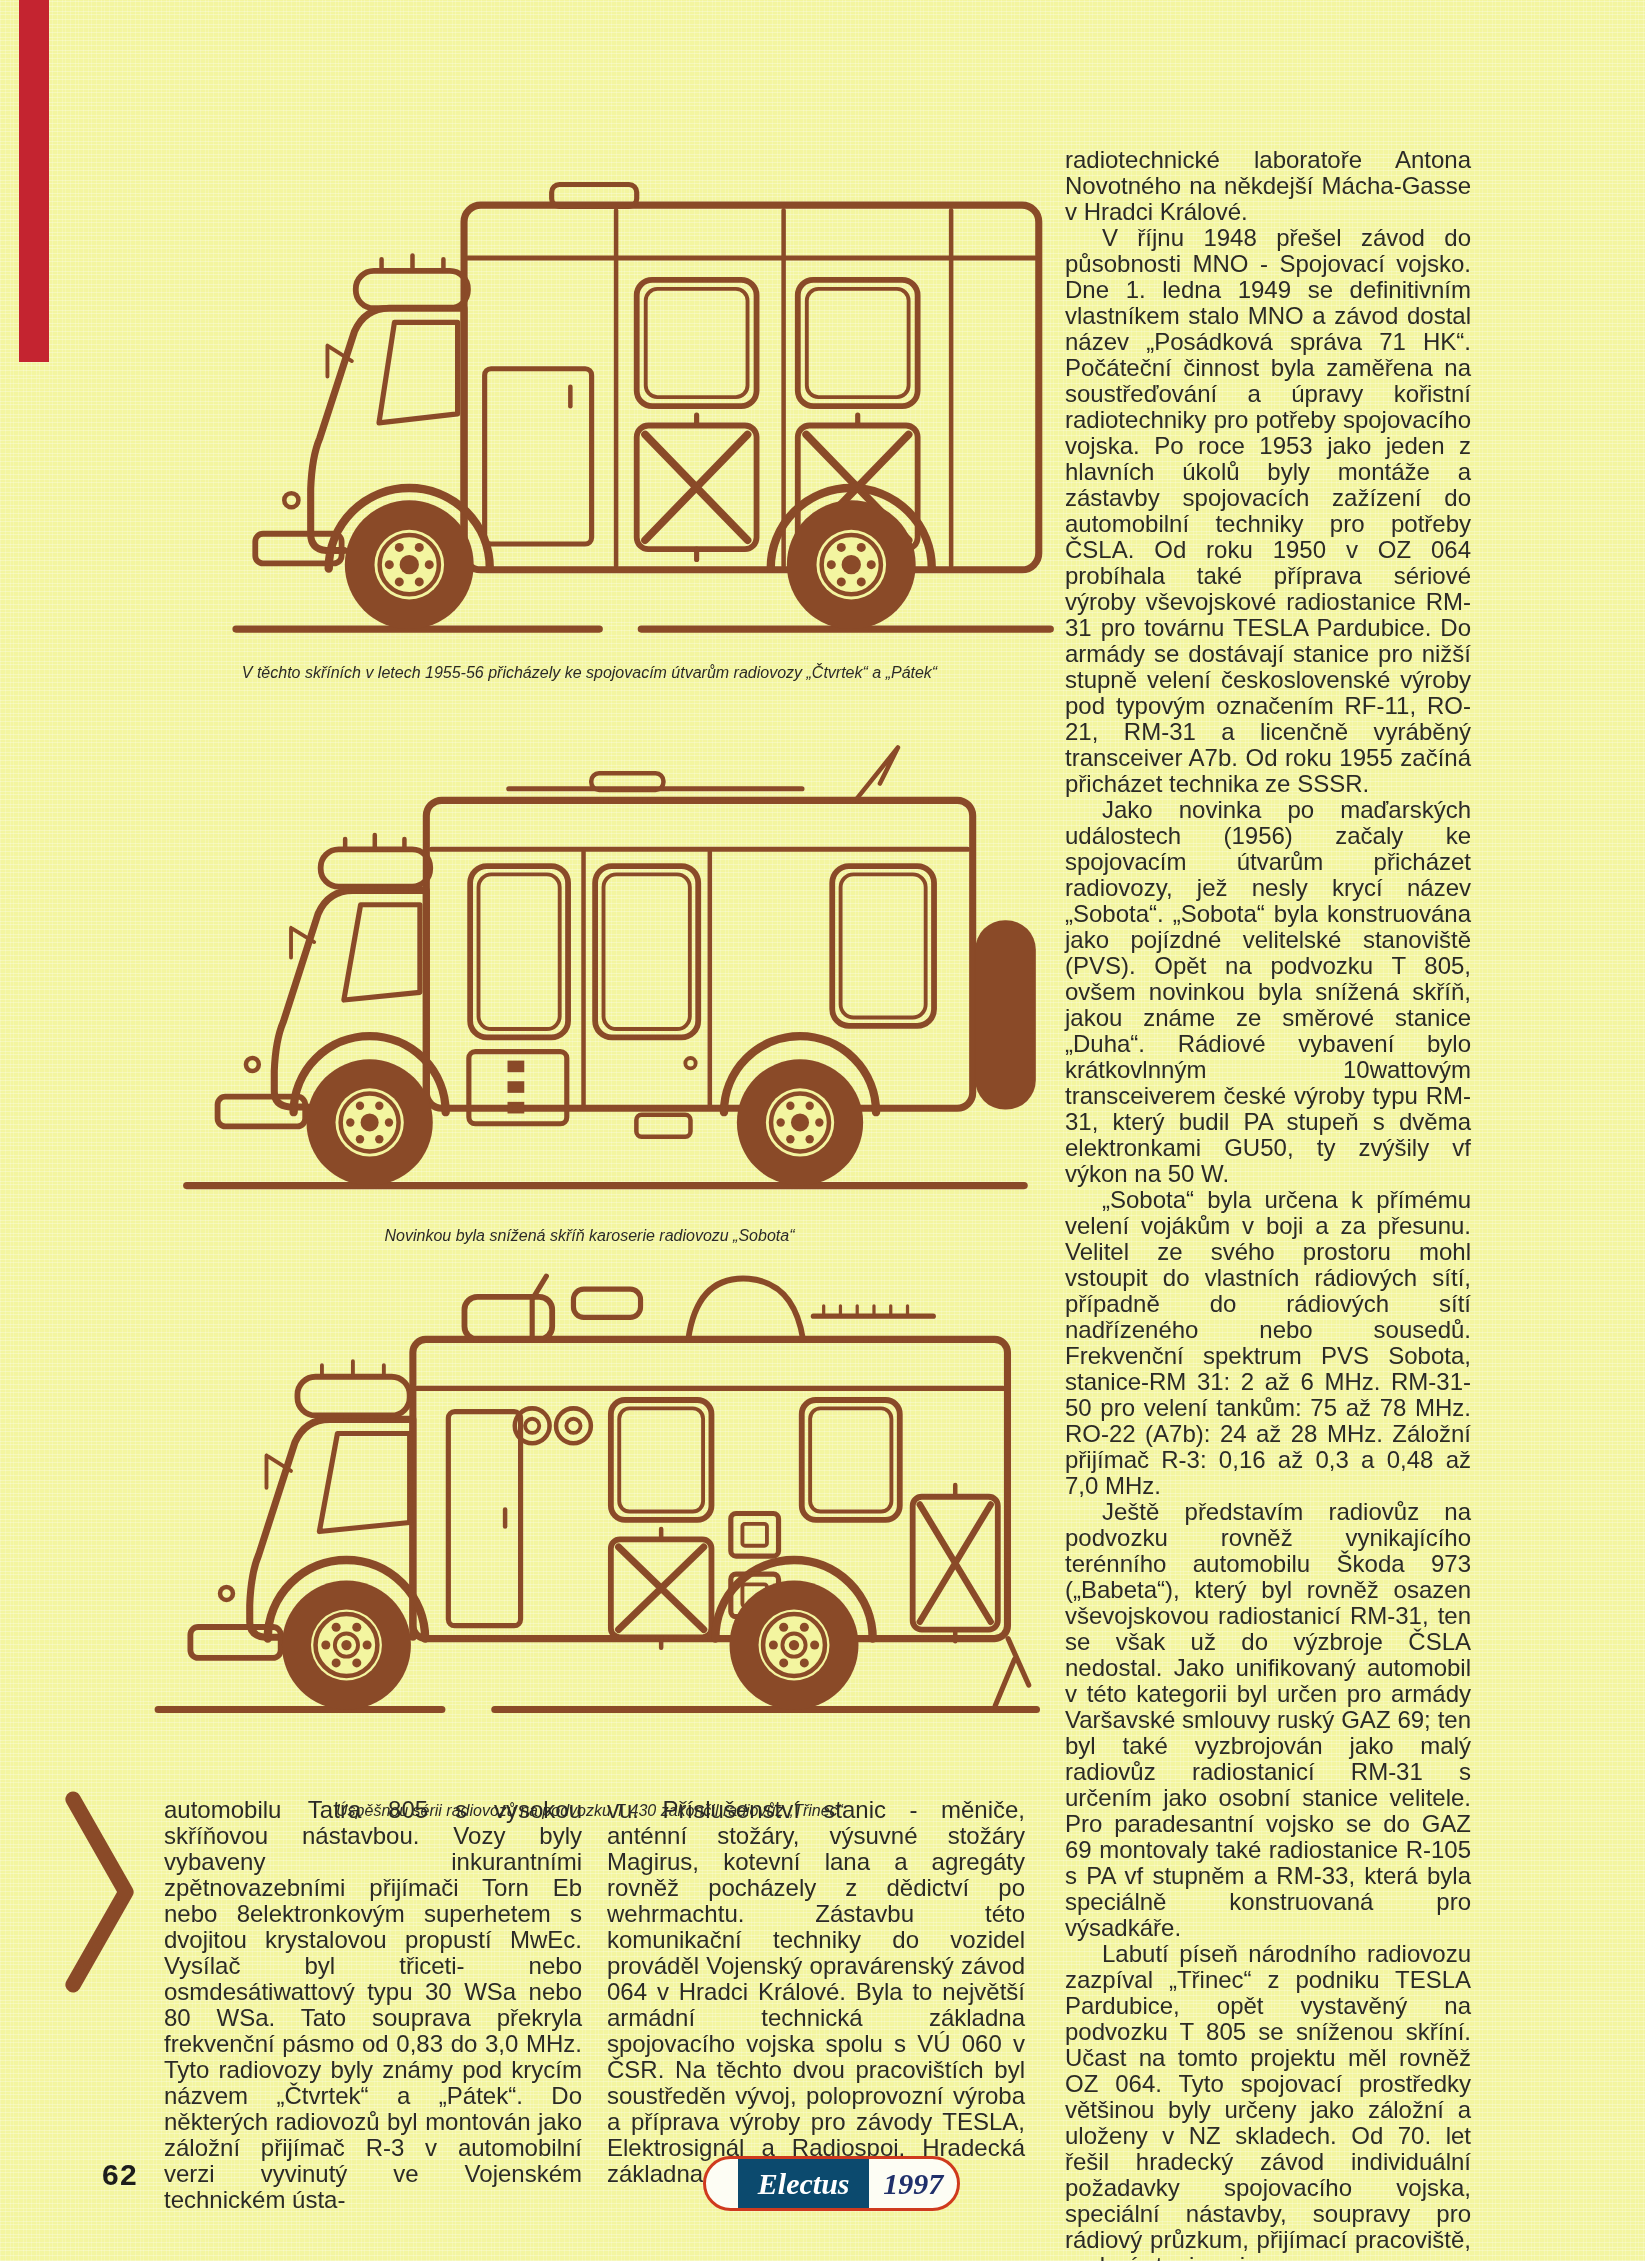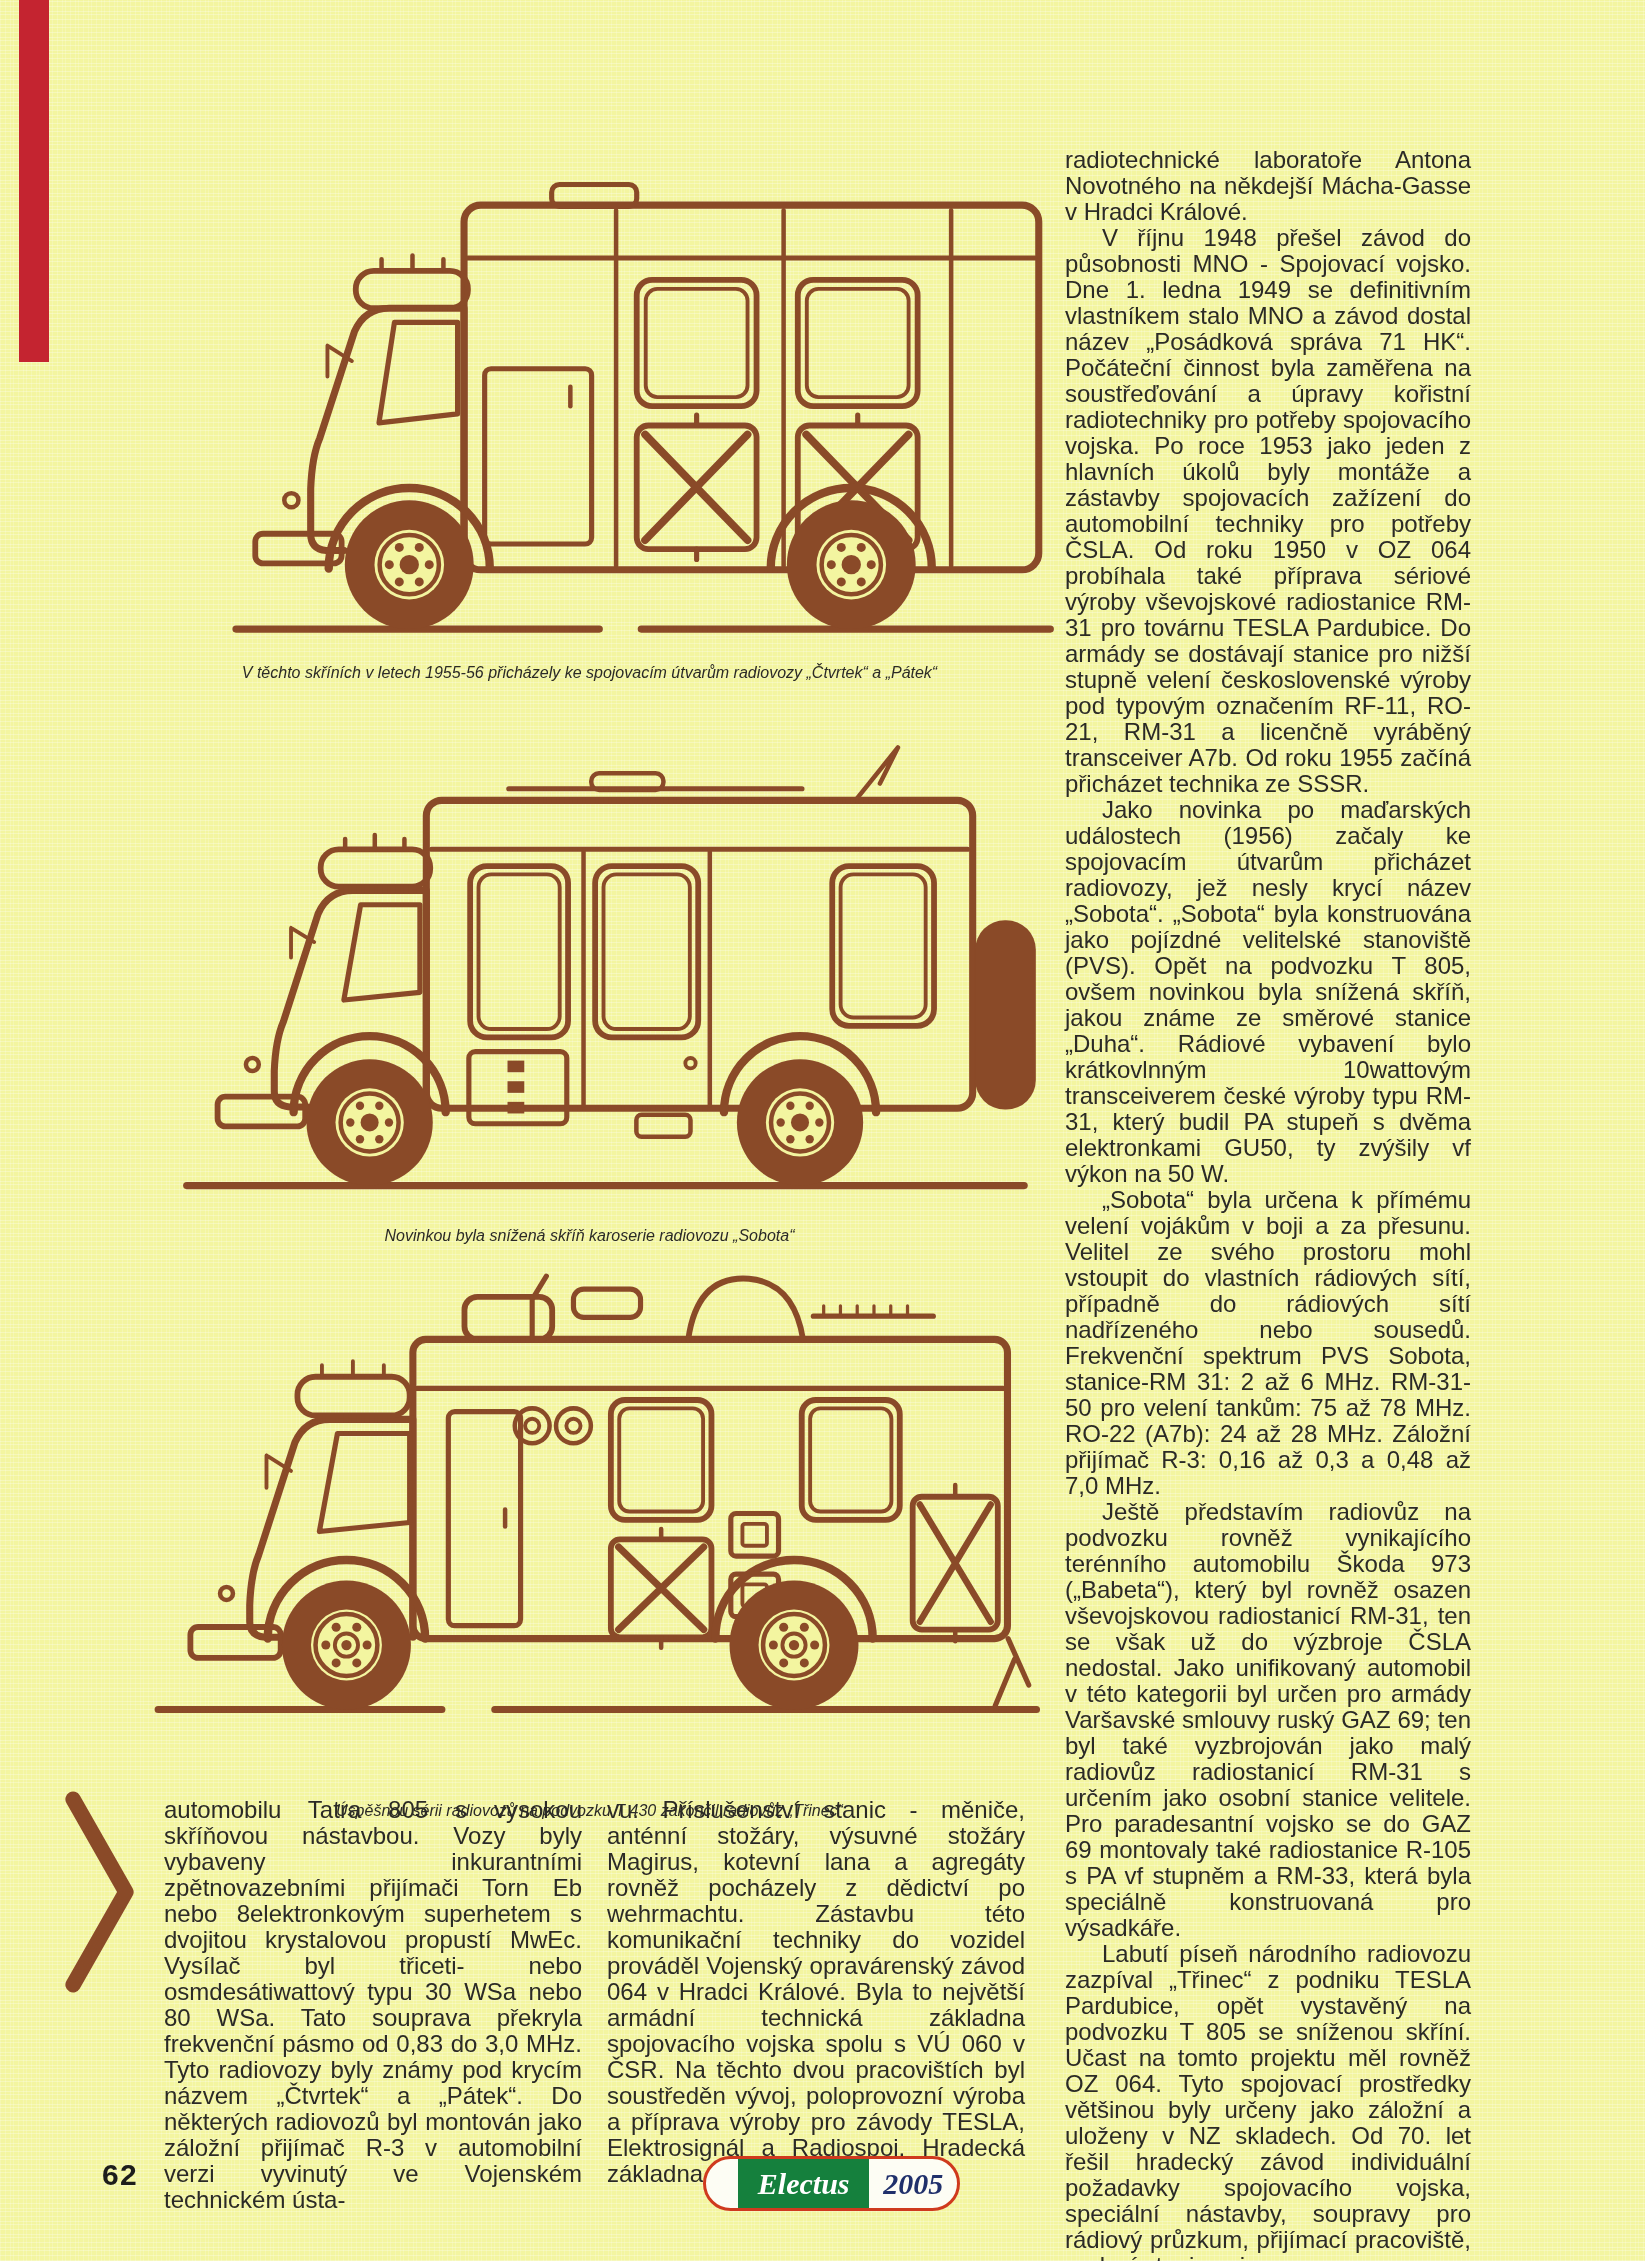--- a/index.html
+++ b/index.html
@@ -46,21 +46,21 @@
   .colR p.noindent{text-indent:0;}
 
   .page-number{position:absolute;left:102px;top:2158px;font-size:30px;font-weight:bold;color:#1d1d1b;letter-spacing:1.3px;}
 
   .logo{
     position:absolute;left:703px;top:2156px;width:257px;height:55px;
     display:flex;border:3.2px solid #cf3a1e;border-radius:31px;overflow:hidden;
     background:#fdfdf4;box-sizing:border-box;
   }
   .logo-name{
-    flex:1.5;background:#15803d;color:#ffffff;
+    flex:1.5;background:#0c4a6e;color:#ffffff;
     display:flex;align-items:center;justify-content:center;
     font-family:"Liberation Serif", serif;font-weight:bold;font-style:italic;font-size:30px;margin-left:32px;
   }
   .logo-year{
     flex:1;color:#20306b;
     display:flex;align-items:center;justify-content:center;
     font-family:"Liberation Serif", serif;font-weight:bold;font-style:italic;font-size:30px;
   }
 </style>
 </head>
@@ -244,17 +244,17 @@
     <p>„Sobota“ byla určena k přímému velení vojákům v boji a za přesunu. Velitel ze svého prostoru mohl vstoupit do vlastních rádiových sítí, případně do rádiových sítí nadřízeného nebo sousedů. Frekvenční spektrum PVS Sobota, stanice-RM 31: 2 až 6 MHz. RM-31-50 pro velení tankům: 75 až 78 MHz. RO-22 (A7b): 24 až 28 MHz. Záložní přijímač R-3: 0,16 až 0,3 a 0,48 až 7,0 MHz.</p>
     <p>Ještě představím radiovůz na podvozku rovněž vynikajícího terénního automobilu Škoda 973 („Babeta“), který byl rovněž osazen vševojskovou radiostanicí RM-31, ten se však už do výzbroje ČSLA nedostal. Jako unifikovaný automobil v této kategorii byl určen pro armády Varšavské smlouvy ruský GAZ 69; ten byl také vyzbrojován jako malý radiovůz radiostanicí RM-31 s určením jako osobní stanice velitele. Pro paradesantní vojsko se do GAZ 69 montovaly také radiostanice R-105 s PA vf stupněm a RM-33, která byla speciálně konstruovaná pro výsadkáře.</p>
     <p>Labutí píseň národního radiovozu zazpíval „Třinec“ z podniku TESLA Pardubice, opět vystavěný na podvozku T 805 se sníženou skříní. Učast na tomto projektu měl rovněž OZ 064. Tyto spojovací prostředky většinou byly určeny jako záložní a uloženy v NZ skladech. Od 70. let řešil hradecký závod individuální požadavky spojovacího vojska, speciální nástavby, soupravy pro rádiový průzkum, přijímací pracoviště, podací stanice aj.</p>
     <p>Odtud vycházely nástavby rádiových prostředků vždy dokonale dílensky zpacovány.</p>
     <p>Byly to vševojskové radiostanice typové řady „Astra“ (R-105), radiostanice</p>
   </div>
 
   <div class="page-number">62</div>
   <div class="logo">
     <span class="logo-name">Electus</span>
-    <span class="logo-year">2005</span>
+    <span class="logo-year">1997</span>
   </div>
 
 </div>
 
 
 </body></html>

